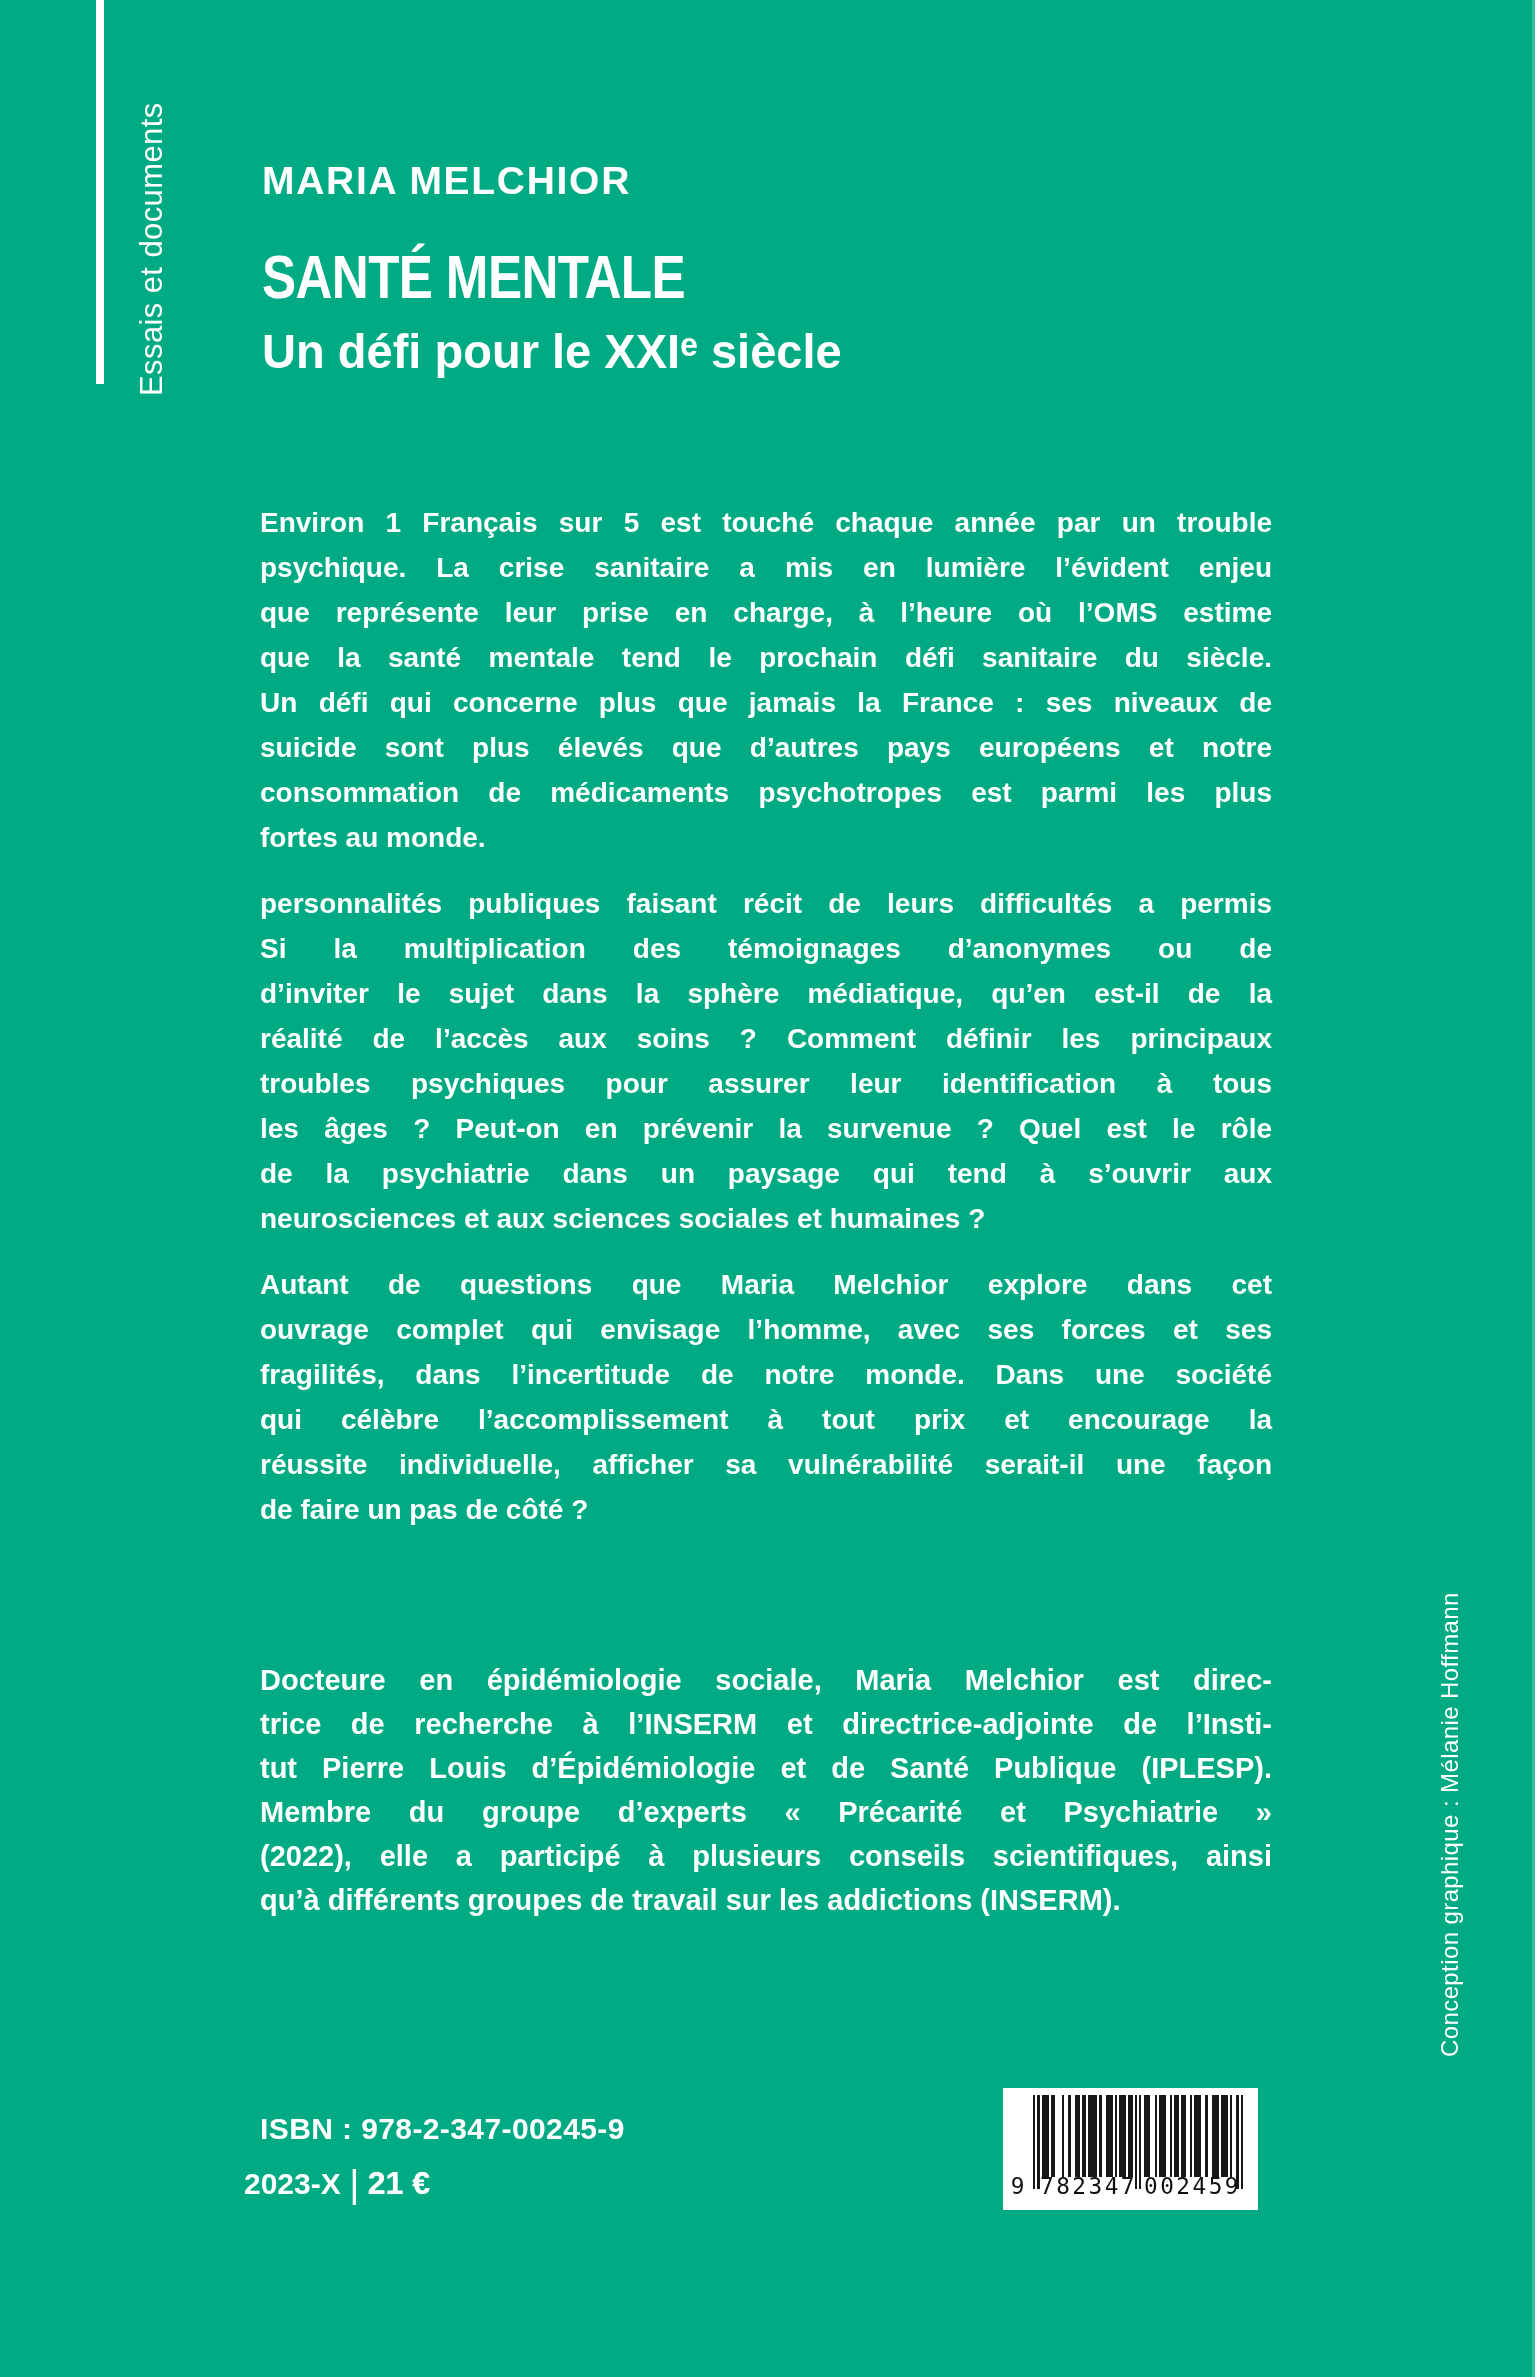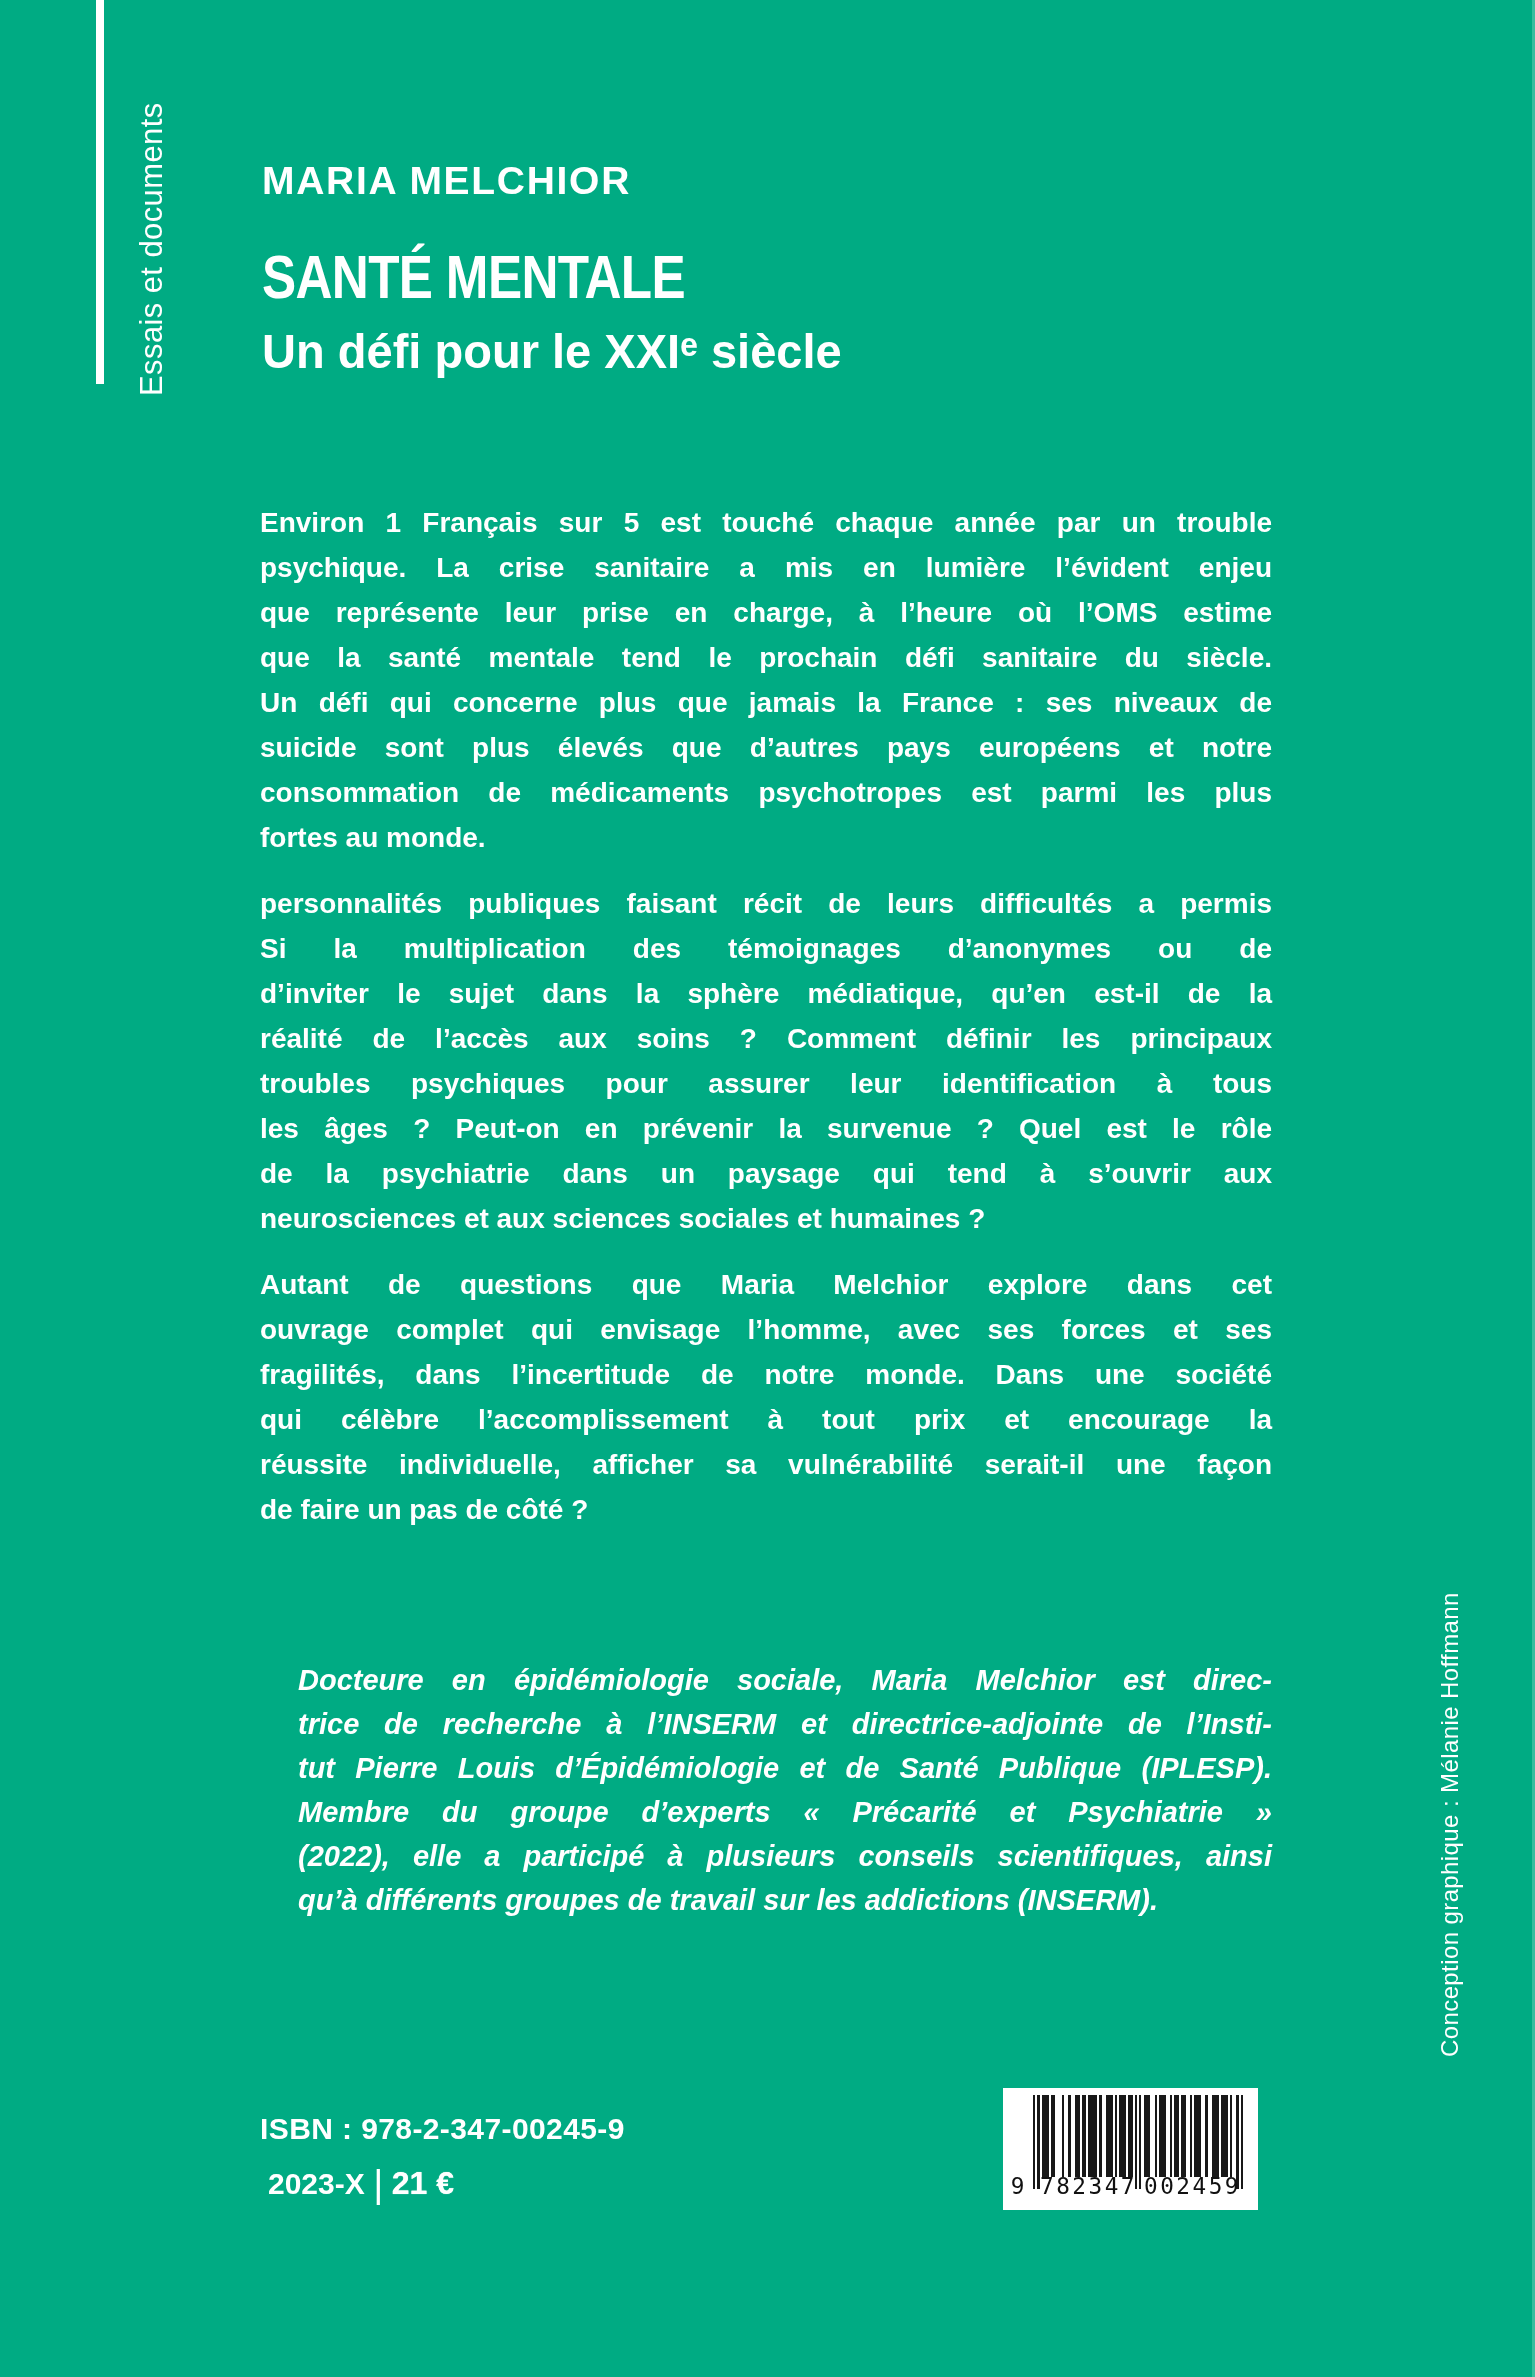--- a/index.html
+++ b/index.html
@@ -30,27 +30,27 @@
     transform:scaleX(.96);transform-origin:left top;
   }
   .synopsis{position:absolute;left:260px;top:500px;width:1012px;}
   .para{margin:0 0 21px 0;}
   .para .line{
     font-size:28px;font-weight:700;line-height:45px;
     text-align:justify;text-align-last:justify;
   }
   .para .line:last-child{text-align-last:left;}
   .bio{position:absolute;left:260px;top:1658px;width:1012px;}
-  .bio .line{font-size:29px;font-style:italic;line-height:44px;margin-left:38px;}
+  .bio .line{font-size:29px;line-height:44px;}
   .isbn{
     position:absolute;left:260px;top:2112px;
     font-size:30px;font-weight:700;letter-spacing:0.4px;white-space:nowrap;
   }
   .edition-line{
-    position:absolute;left:268px;top:2159px;
+    position:absolute;left:244px;top:2159px;
     font-size:30px;font-weight:700;white-space:nowrap;text-align:center;
   }
   .edition-line .sep{font-weight:400;font-size:39px;position:relative;top:2.5px;padding:0 8.4px;}
   .edition-line .price{font-weight:700;font-size:32px;text-shadow:0 0 0.8px #fff;}
   .credit{
     position:absolute;left:1436px;top:1570px;height:487px;width:37px;
     writing-mode:vertical-rl;transform:rotate(180deg);
     font-size:24px;font-weight:400;letter-spacing:0.4px;white-space:nowrap;
   }
   .barcode{

